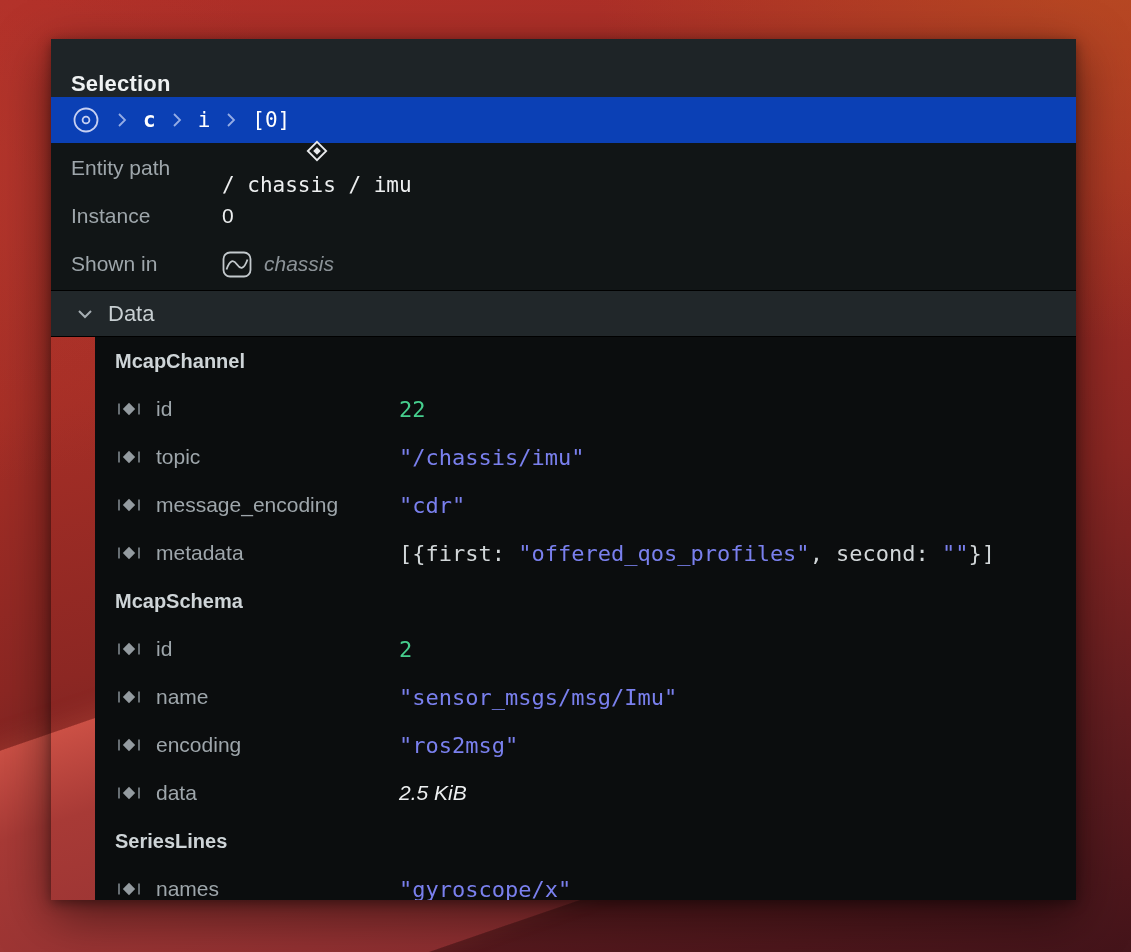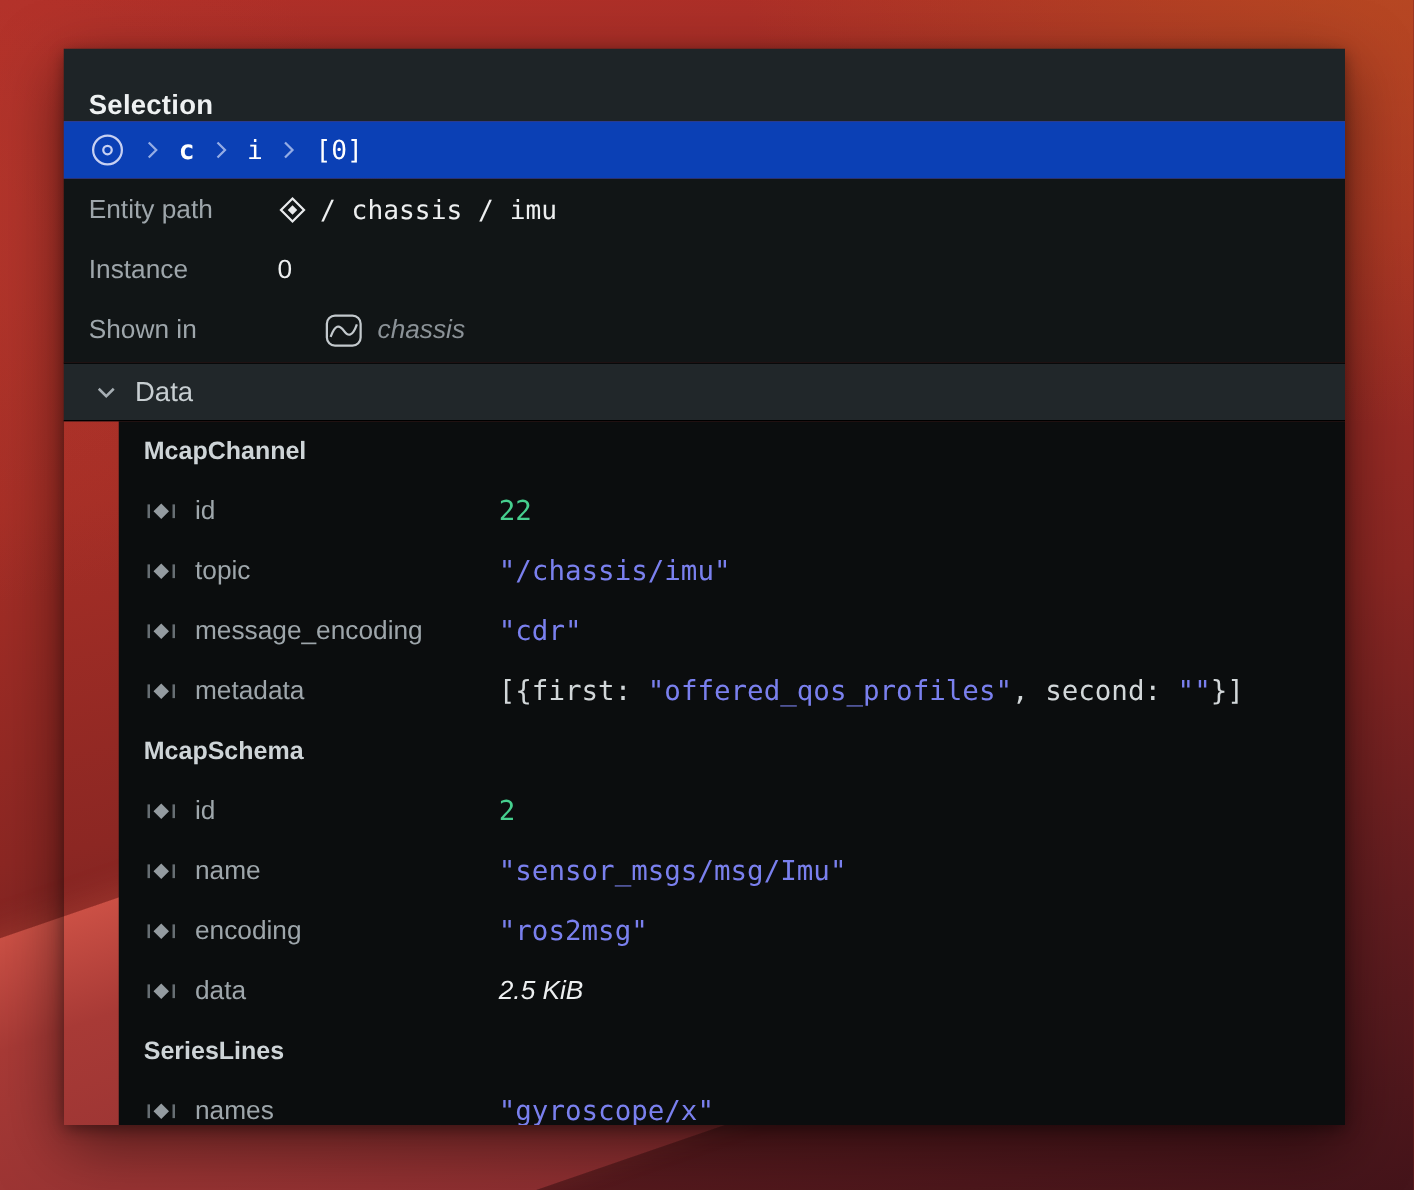--- a/index.html
+++ b/index.html
@@ -41,26 +41,26 @@
   .bc-sep{display:flex;align-items:center;}
   .bc-item{
     background:none;border:none;padding:0;margin:0;cursor:pointer;
     font-family:"DejaVu Sans Mono",monospace;font-size:21px;color:#ffffff;line-height:1;
   }
   .bc-item.bold{font-weight:700;}
   
   .info{flex:0 0 146px;background:#111516;padding-top:1px;}
   .info-row{height:48px;display:flex;align-items:center;padding:0 20px;}
   .info-label{flex:0 0 151px;color:#9ea6ab;font-size:21px;}
-  .entity-val{display:flex;align-items:center;gap:10px;}
+  .entity-val{display:flex;align-items:center;gap:10px;flex-direction:column;}
   .entity-path-text{
     color:#edeff0;font-family:"DejaVu Sans Mono",monospace;font-size:21px;
   }
   .instance-val{color:#edeff0;font-size:21px;}
-  .shown-val{display:flex;align-items:center;gap:12px;cursor:pointer;margin-left:38px;}
+  .shown-val{display:flex;align-items:center;gap:12px;cursor:pointer;}
   .shown-text{color:#8b9297;font-style:italic;font-size:21px;}
   
   .dheader{
     flex:0 0 47px;box-sizing:border-box;background:#21272a;
     border-top:1px solid #000;border-bottom:1px solid #000;
     display:flex;align-items:center;padding:0 25px;gap:14px;cursor:pointer;
   }
   .dheader-title{color:#c8cfd2;font-size:22px;}
   
   .content{flex:1;background:#0b0d0e;overflow:hidden;margin-left:44px;}

